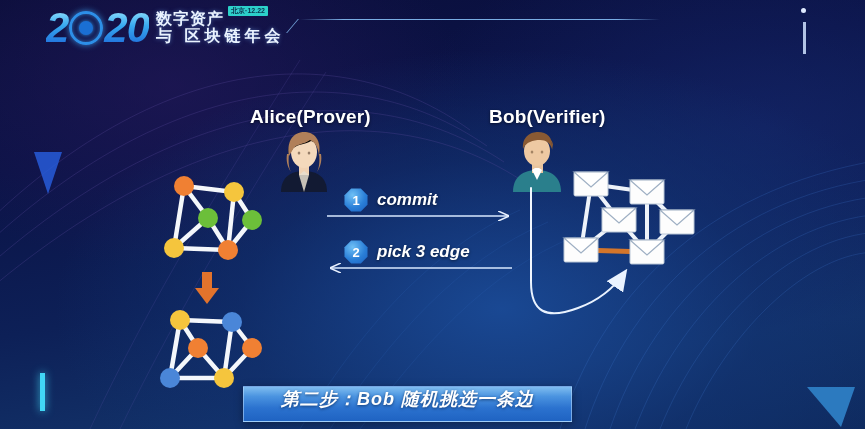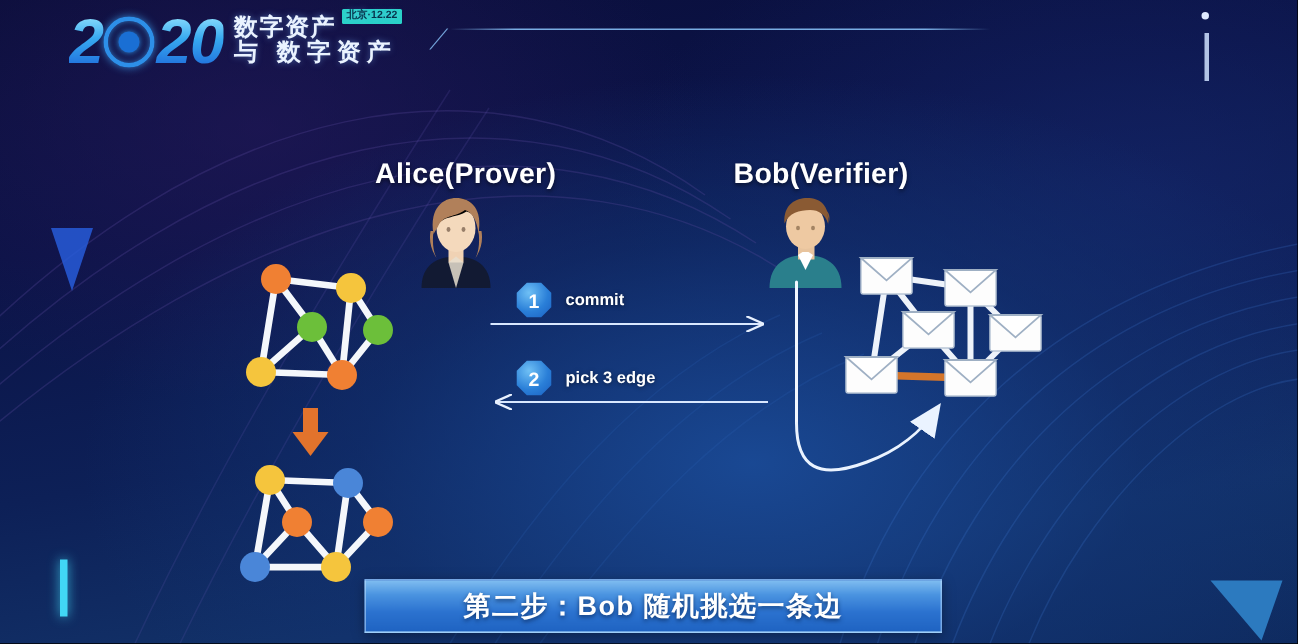--- a/index.html
+++ b/index.html
@@ -115,33 +115,34 @@
   #msg1 { left:344px; top:188px; }
   #msg2 { left:344px; top:240px; }
   .badge {
     width:24px; height:24px; flex:0 0 24px;
     display:flex; align-items:center; justify-content:center;
     color:#ffffff; font-size:13px; font-weight:bold;
     background:radial-gradient(circle at 36% 30%, #6fc0f5 0%, #2a7fd8 55%, #1a5ec0 100%);
     clip-path:polygon(30% 2%,70% 2%,98% 30%,98% 70%,70% 98%,30% 98%,2% 70%,2% 30%);
     box-shadow:0 0 7px rgba(90,170,255,.55);
   }
-  .msg-text { color:#fff; font-size:11px; font-weight:bold; white-space:nowrap;
-              text-shadow:0 1px 3px rgba(0,0,0,.5); }
+  .msg-text { color:#fff; font-size:17px; font-weight:bold; white-space:nowrap;
+              text-shadow:0 1px 3px rgba(0,0,0,.5);font-style:italic; }
 
   .arrow-svg { position:absolute; left:0; top:0; width:865px; height:429px; pointer-events:none; }
 
   
   .caption {
     position:absolute; left:243px; top:386px;
-    width:385px; height:36px;
-    display:flex; align-items:center; justify-content:center;
+    width:329px; height:36px;
+    display:flex; justify-content:center;
     background:linear-gradient(180deg,#7fbdf0 0%, #4a93e0 28%, #2b72cf 62%, #1f63c2 100%);
     border:1px solid rgba(190,222,255,.55);
     box-shadow:0 2px 8px rgba(0,0,0,.35);
+    font-style:italic;
   }
   .caption span {
     color:#ffffff; font-size:18px; font-weight:bold; letter-spacing:1px;
     text-shadow:0 1px 3px rgba(10,40,90,.8);
   }
 </style>
 </head>
 <body>
 
 <div id="stage">
@@ -184,21 +185,21 @@
   <div class="logo">
     <div class="logo-2019">
       <span>2</span>
       <span class="logo-ring"></span>
       <span>20</span>
     </div>
     <div class="logo-cn">
       <div>
         <span>数字资产</span><span class="logo-badge">北京·12.22</span>
       </div>
-      <div class="r2">与 数字资产</div>
+      <div class="r2">与 区块链年会</div>
     </div>
   </div>
 
   <div class="role-label" id="alice-label">Alice(Prover)</div>
   <div class="role-label" id="bob-label">Bob(Verifier)</div>
 
   <svg class="avatar" id="alice-avatar" viewBox="0 0 58 62">
     <path d="M6 62 C6 47 16 41 29 41 C42 41 52 47 52 62 Z" fill="#121a33"></path>
     <path d="M24 33 h10 v12 h-10 z" fill="#f0d2b4"></path>
     <path d="M29 41 L24 45 L29 62 L34 45 Z" fill="#e8dfcf" opacity=".85"></path>

